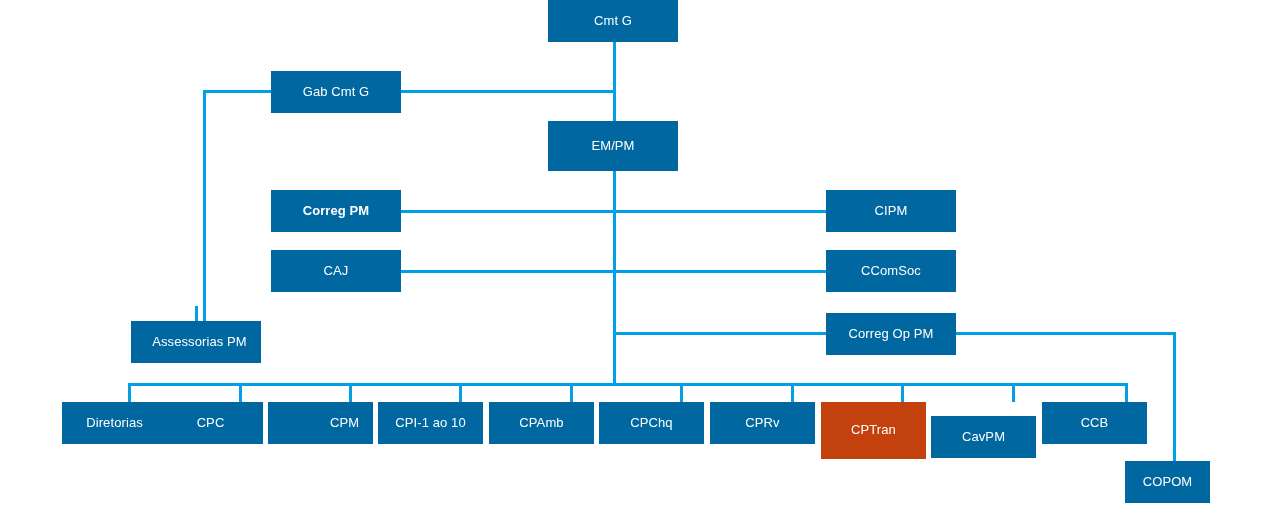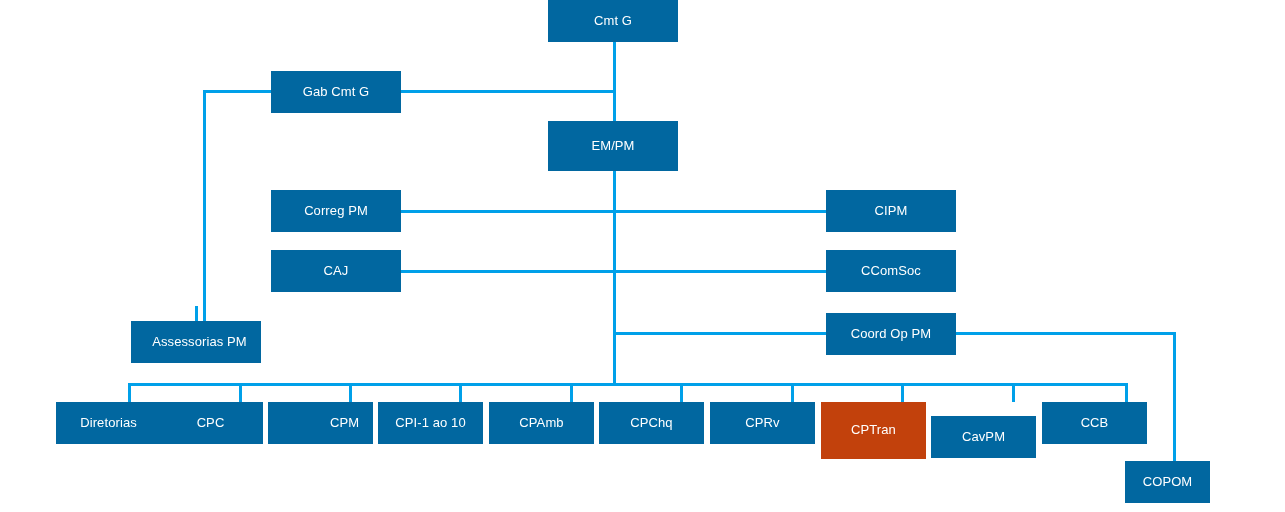--- a/index.html
+++ b/index.html
@@ -67,39 +67,39 @@
     <div class="conn v" style="left: 195px; top: 306px; height: 17px; background: rgb(0, 160, 233);"></div>
     <div class="node" style="left: 548px; top: 0px; width: 130px; height: 42px; background: rgb(1, 103, 160); color: rgb(255, 255, 255);">
       <span>Cmt G</span>
     </div>
     <div class="node" style="left: 271px; top: 71px; width: 130px; height: 42px; background: rgb(1, 103, 160); color: rgb(255, 255, 255);">
       <span>Gab Cmt G</span>
     </div>
     <div class="node" style="left: 548px; top: 121px; width: 130px; height: 50px; background: rgb(1, 103, 160); color: rgb(255, 255, 255);">
       <span>EM/PM</span>
     </div>
-    <div class="node" style="left: 271px; top: 190px; width: 130px; height: 42px; background: rgb(1, 103, 160); color: rgb(255, 255, 255);">
+    <div class="node" style="left: 271px; top: 190px; width: 130px; height: 42px; background: rgb(1, 103, 160); color: rgb(255, 255, 255); font-weight: bold;">
       <span>Correg PM</span>
     </div>
     <div class="node" style="left: 826px; top: 190px; width: 130px; height: 42px; background: rgb(1, 103, 160); color: rgb(255, 255, 255);">
       <span>CIPM</span>
     </div>
     <div class="node" style="left: 271px; top: 250px; width: 130px; height: 42px; background: rgb(1, 103, 160); color: rgb(255, 255, 255);">
       <span>CAJ</span>
     </div>
     <div class="node" style="left: 826px; top: 250px; width: 130px; height: 42px; background: rgb(1, 103, 160); color: rgb(255, 255, 255);">
       <span>CComSoc</span>
     </div>
     <div class="node" style="left: 131px; top: 321px; width: 130px; height: 42px; background: rgb(1, 103, 160); color: rgb(255, 255, 255); padding-left: 7px;">
       <span>Assessorias PM</span>
     </div>
     <div class="node" style="left: 826px; top: 313px; width: 130px; height: 42px; background: rgb(1, 103, 160); color: rgb(255, 255, 255);">
-      <span>Coord Op PM</span>
+      <span>Correg Op PM</span>
     </div>
-    <div class="node" style="left: 56px; top: 402px; width: 105px; height: 42px; background: rgb(1, 103, 160); color: rgb(255, 255, 255);">
+    <div class="node" style="left: 62px; top: 402px; width: 105px; height: 42px; background: rgb(1, 103, 160); color: rgb(255, 255, 255);">
       <span>Diretorias</span>
     </div>
     <div class="node" style="left: 158px; top: 402px; width: 105px; height: 42px; background: rgb(1, 103, 160); color: rgb(255, 255, 255);">
       <span>CPC</span>
     </div>
     <div class="node" style="left: 268px; top: 402px; width: 105px; height: 42px; background: rgb(1, 103, 160); color: rgb(255, 255, 255); padding-left: 48px;">
       <span>CPM</span>
     </div>
     <div class="node" style="left: 378px; top: 402px; width: 105px; height: 42px; background: rgb(1, 103, 160); color: rgb(255, 255, 255);">
       <span>CPI-1 ao 10</span>

